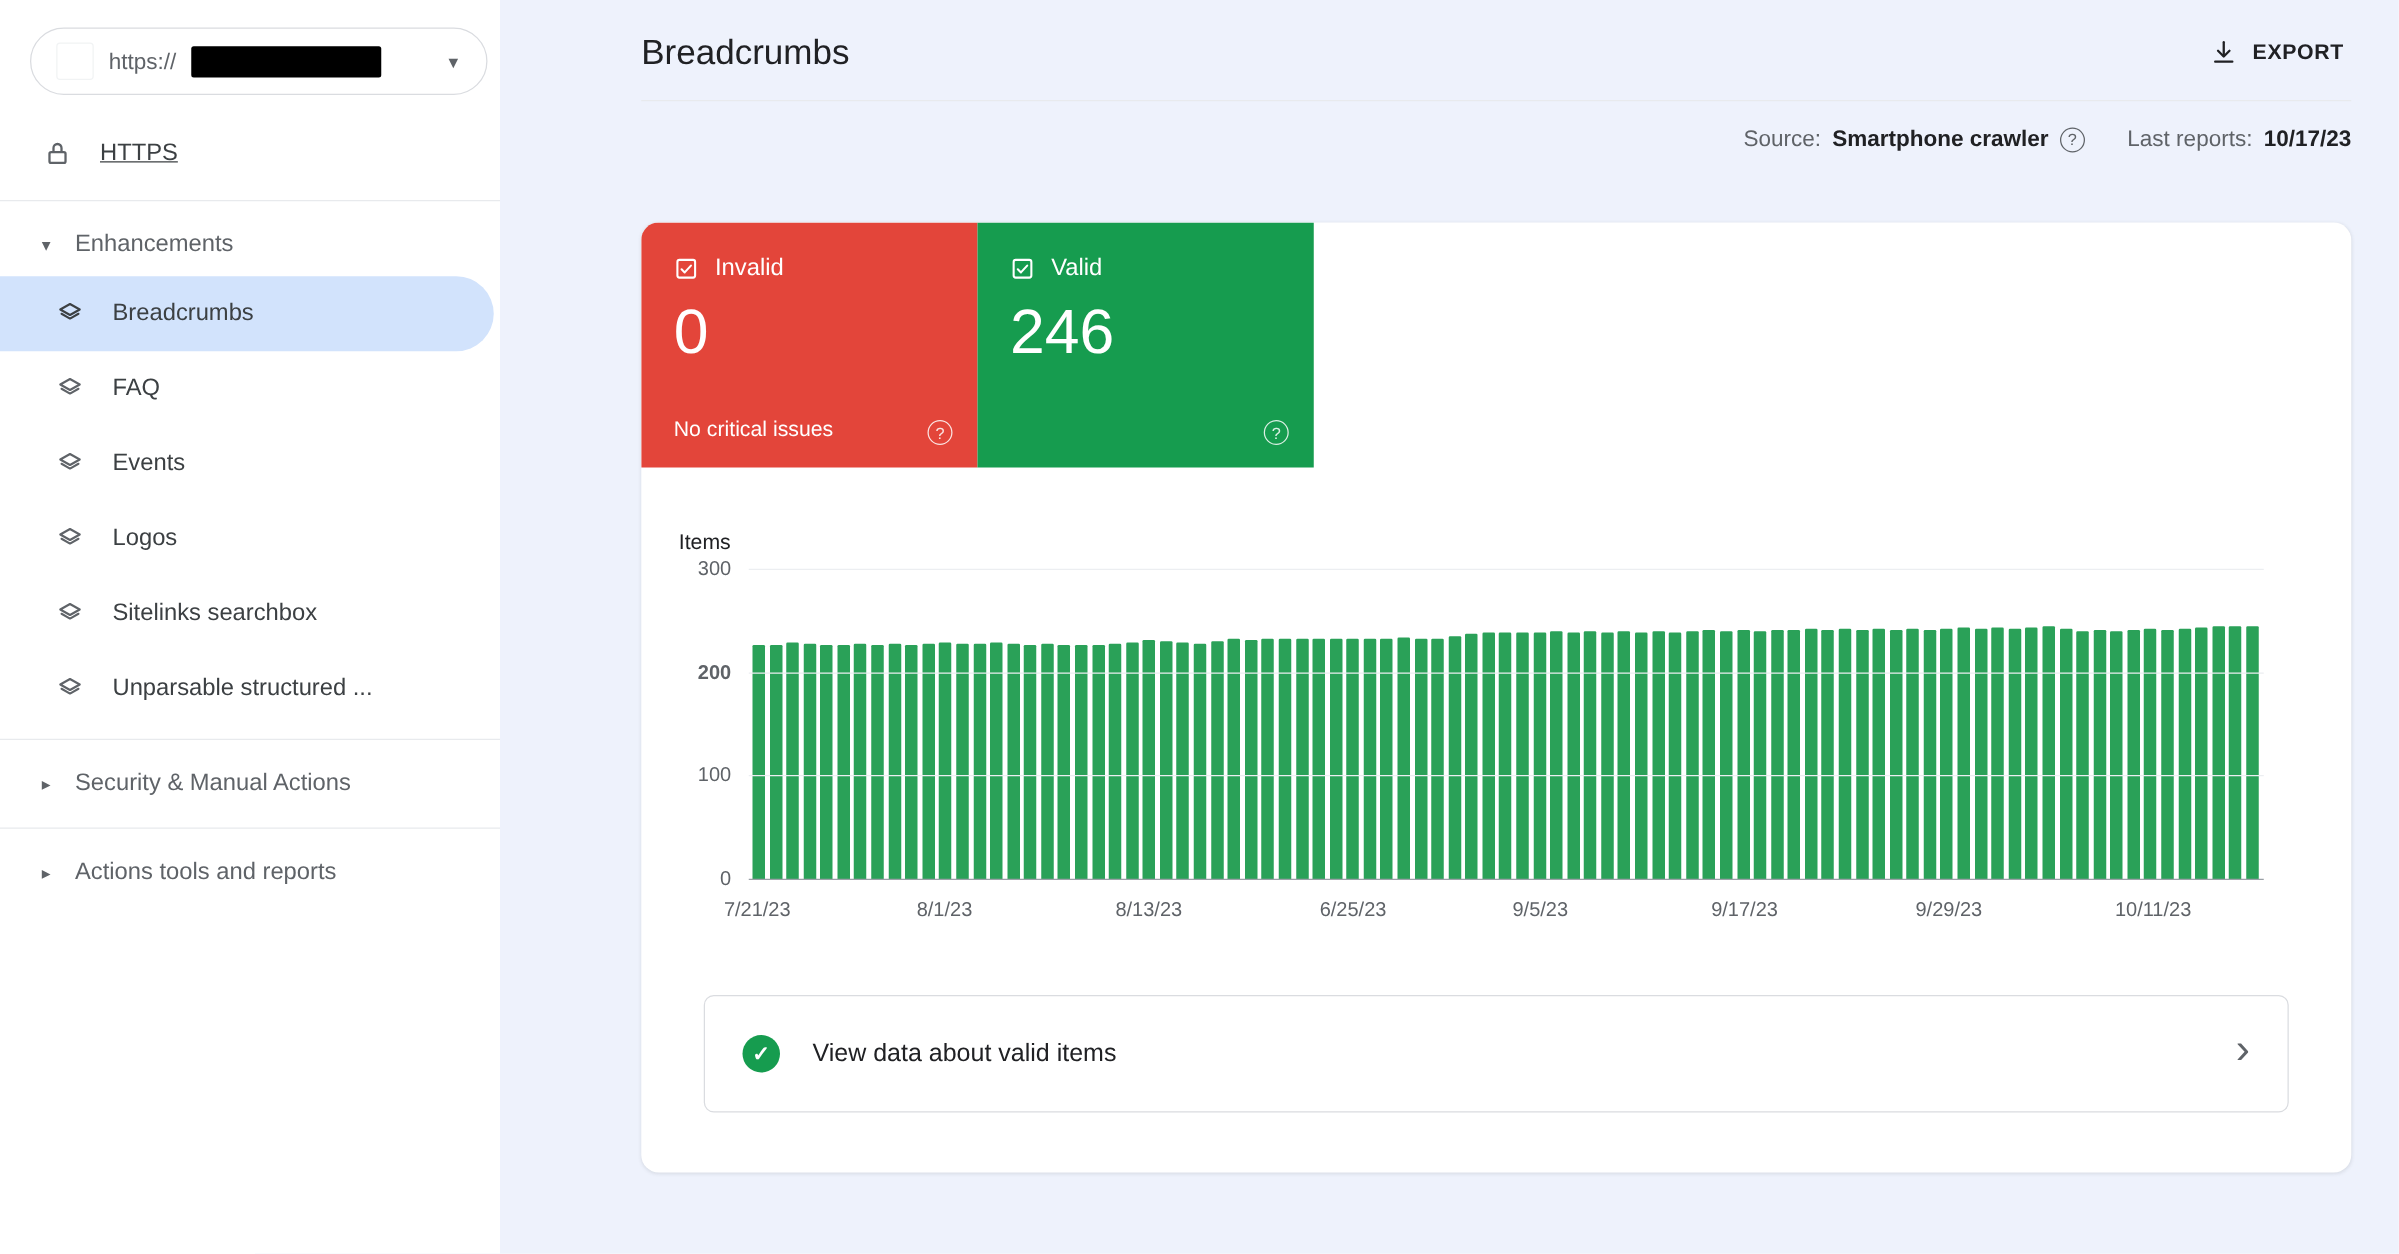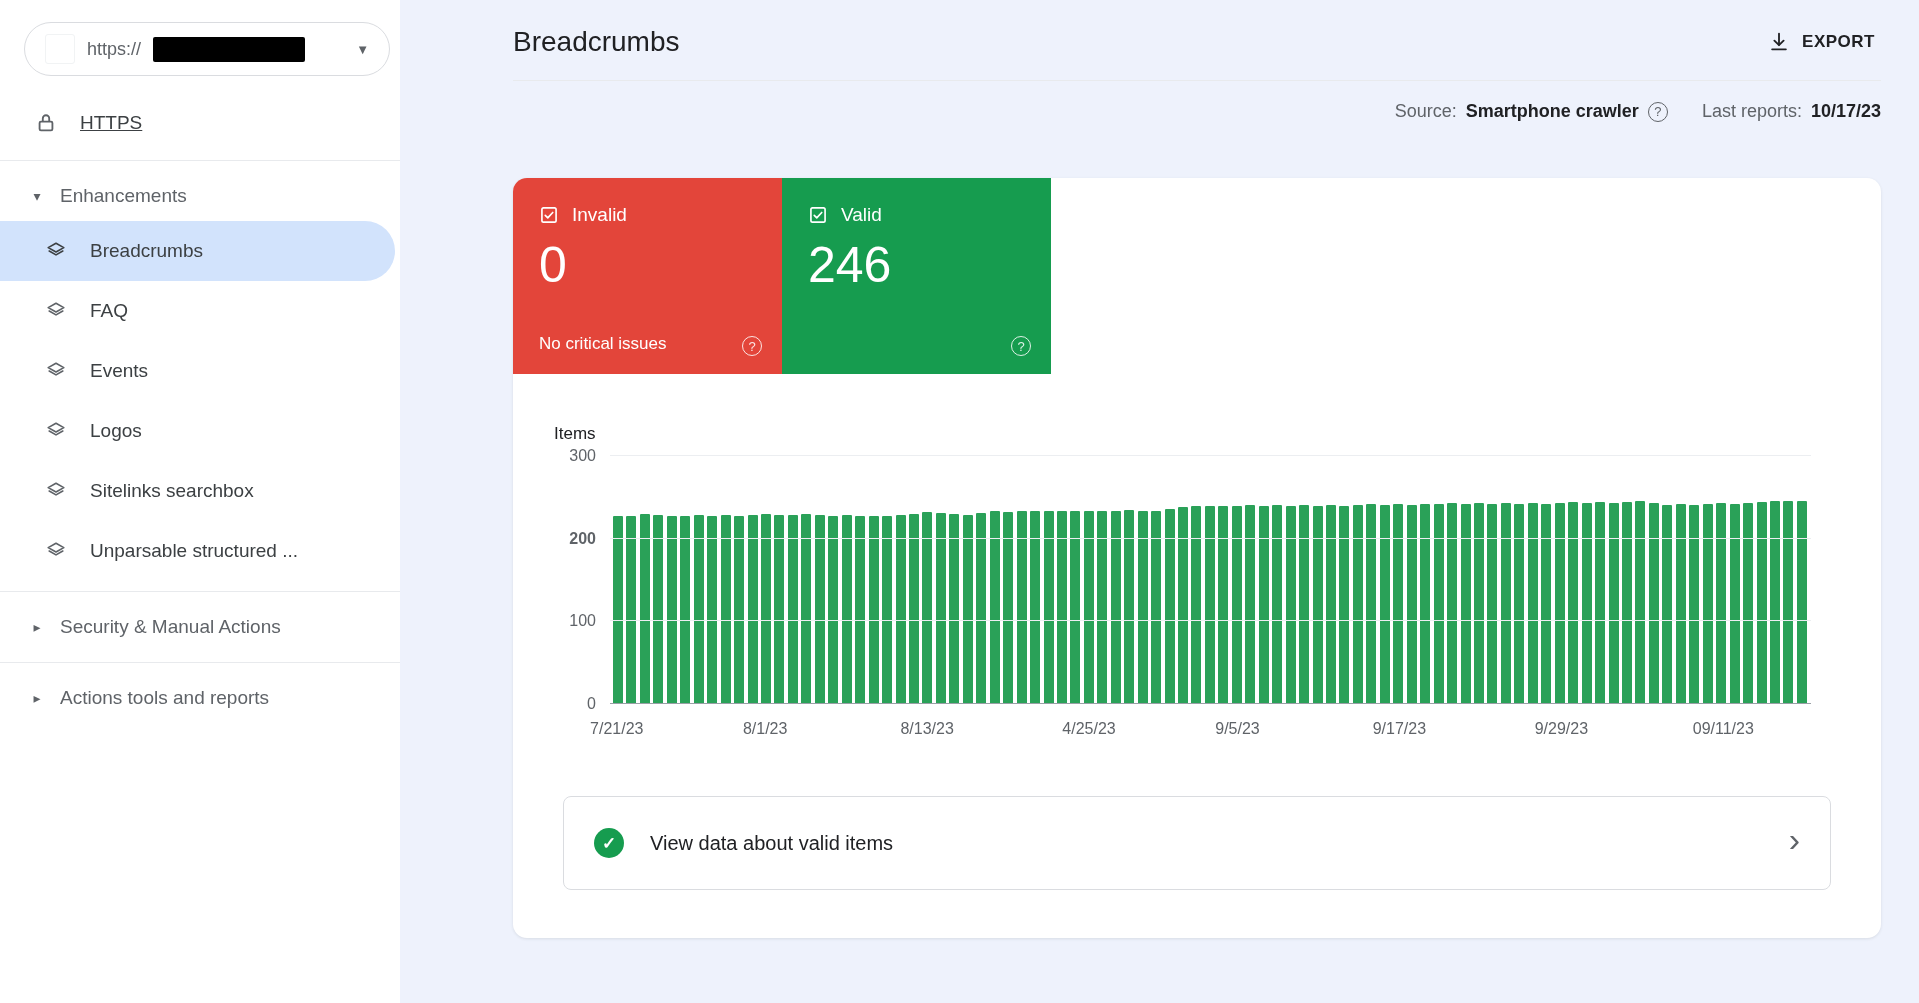--- a/index.html
+++ b/index.html
@@ -53,21 +53,21 @@
   .card { background: #fff; border-radius: 14px; margin-top: 56px; overflow: hidden; box-shadow: 0 1px 3px rgba(60,64,67,0.12); }
 
   .status-row { display: flex; }
   .status-card { width: 269px; height: 196px; color: #fff; position: relative; padding: 26px 26px; cursor: pointer; }
   .status-card.invalid { background: var(--invalid-red, #e3453a); }
   .status-card.valid { background: var(--valid-green, #169c4f); }
   .status-top { display: flex; align-items: center; gap: 13px; font-size: 19px; }
   .count { font-size: 50px; margin-top: 12px; font-weight: 400; line-height: 1.1; }
   .subtext { position: absolute; left: 26px; bottom: 20px; font-size: 17px; }
 
-  .chart-section { padding: 50px 70px 0 30px; margin-left: 11px; }
+  .chart-section { padding: 50px 70px 0 30px; }
   .items-label { font-size: 17px; color: var(--text-primary, #202124); margin-bottom: 12px; }
   .plot-wrap { margin-left: 56px; position: relative; }
   .plot { height: 248px; position: relative; }
   .gridline { position: absolute; left: 0; right: 0; height: 1px; background: #eceef1; }
   .gridline.baseline { background: #9aa0a6; }
   .ylabel { position: absolute; right: calc(100% + 14px); transform: translateY(50%); font-size: 16px; color: var(--text-secondary, #5f6368); }
   .bars { position: absolute; left: 0; right: 0; top: 0; bottom: 0; display: flex; align-items: flex-end; justify-content: space-between; padding: 0 3px; }
   .bar { width: 10px; background: var(--bar-green, #2aa158); border-radius: 1px 1px 0 0; }
   .x-axis { position: relative; height: 38px; margin-top: 8px; }
   .xtick { position: absolute; top: 8px; transform: translateX(-50%); font-size: 16px; color: var(--text-secondary, #5f6368); white-space: nowrap; }
@@ -337,25 +337,25 @@
             <span class="ylabel" style="bottom: 33.3333%;">100</span>
             <div class="gridline" style="bottom: 66.6667%;"></div>
             <span class="ylabel" style="bottom: 66.6667%; font-weight: bold;">200</span>
             <div class="gridline" style="bottom: 100%;"></div>
             <span class="ylabel" style="bottom: 100%;">300</span>
           </div>
         <div class="x-axis">
             <span class="xtick" style="left: 0.561798%;">7/21/23</span>
             <span class="xtick" style="left: 12.9213%;">8/1/23</span>
             <span class="xtick" style="left: 26.4045%;">8/13/23</span>
-            <span class="xtick" style="left: 39.8876%;">4/25/23</span>
+            <span class="xtick" style="left: 39.8876%;">6/25/23</span>
             <span class="xtick" style="left: 52.2472%;">9/5/23</span>
             <span class="xtick" style="left: 65.7303%;">9/17/23</span>
             <span class="xtick" style="left: 79.2135%;">9/29/23</span>
-            <span class="xtick" style="left: 92.6966%;">09/11/23</span>
+            <span class="xtick" style="left: 92.6966%;">10/11/23</span>
           </div>
       </div>
     </div>
 
     <div class="footer-wrap">
       <div class="footer-row">
         <span class="check-circle">
           <span>✓</span>
         </span>
         <span class="footer-label">View data about valid items</span>

